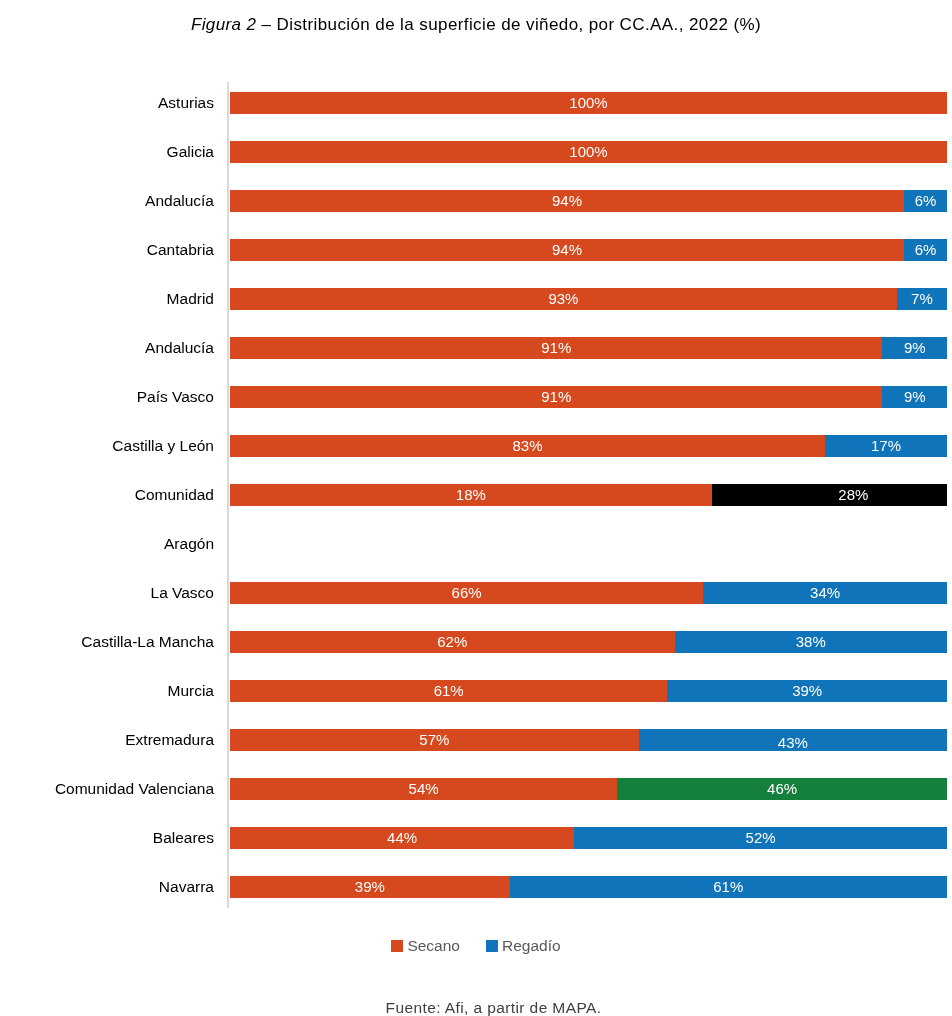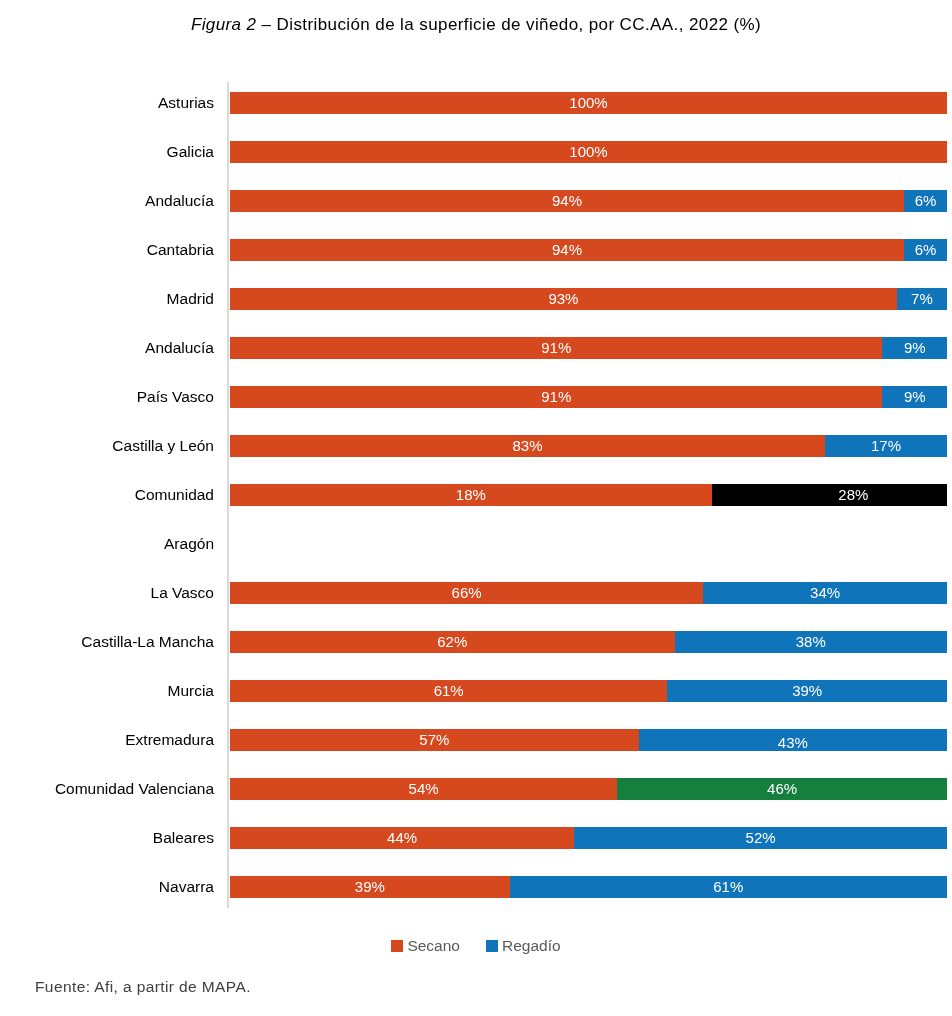--- a/index.html
+++ b/index.html
@@ -81,22 +81,22 @@
     gap: 4px;
     font-size: 15.5px;
     color: #595959;
   }
   .swatch {
     width: 12px;
     height: 12px;
     display: inline-block;
   }
   .source {
-    text-align: left;
-    margin-top: 23px;
+    text-align: center;
+    margin-top: 44px;
     font-size: 15.5px;
     color: #404040;
     letter-spacing: 0.4px;
     padding-left: 35px;
   }
 </style>
 </head>
 <body>
 
 <div class="page">

